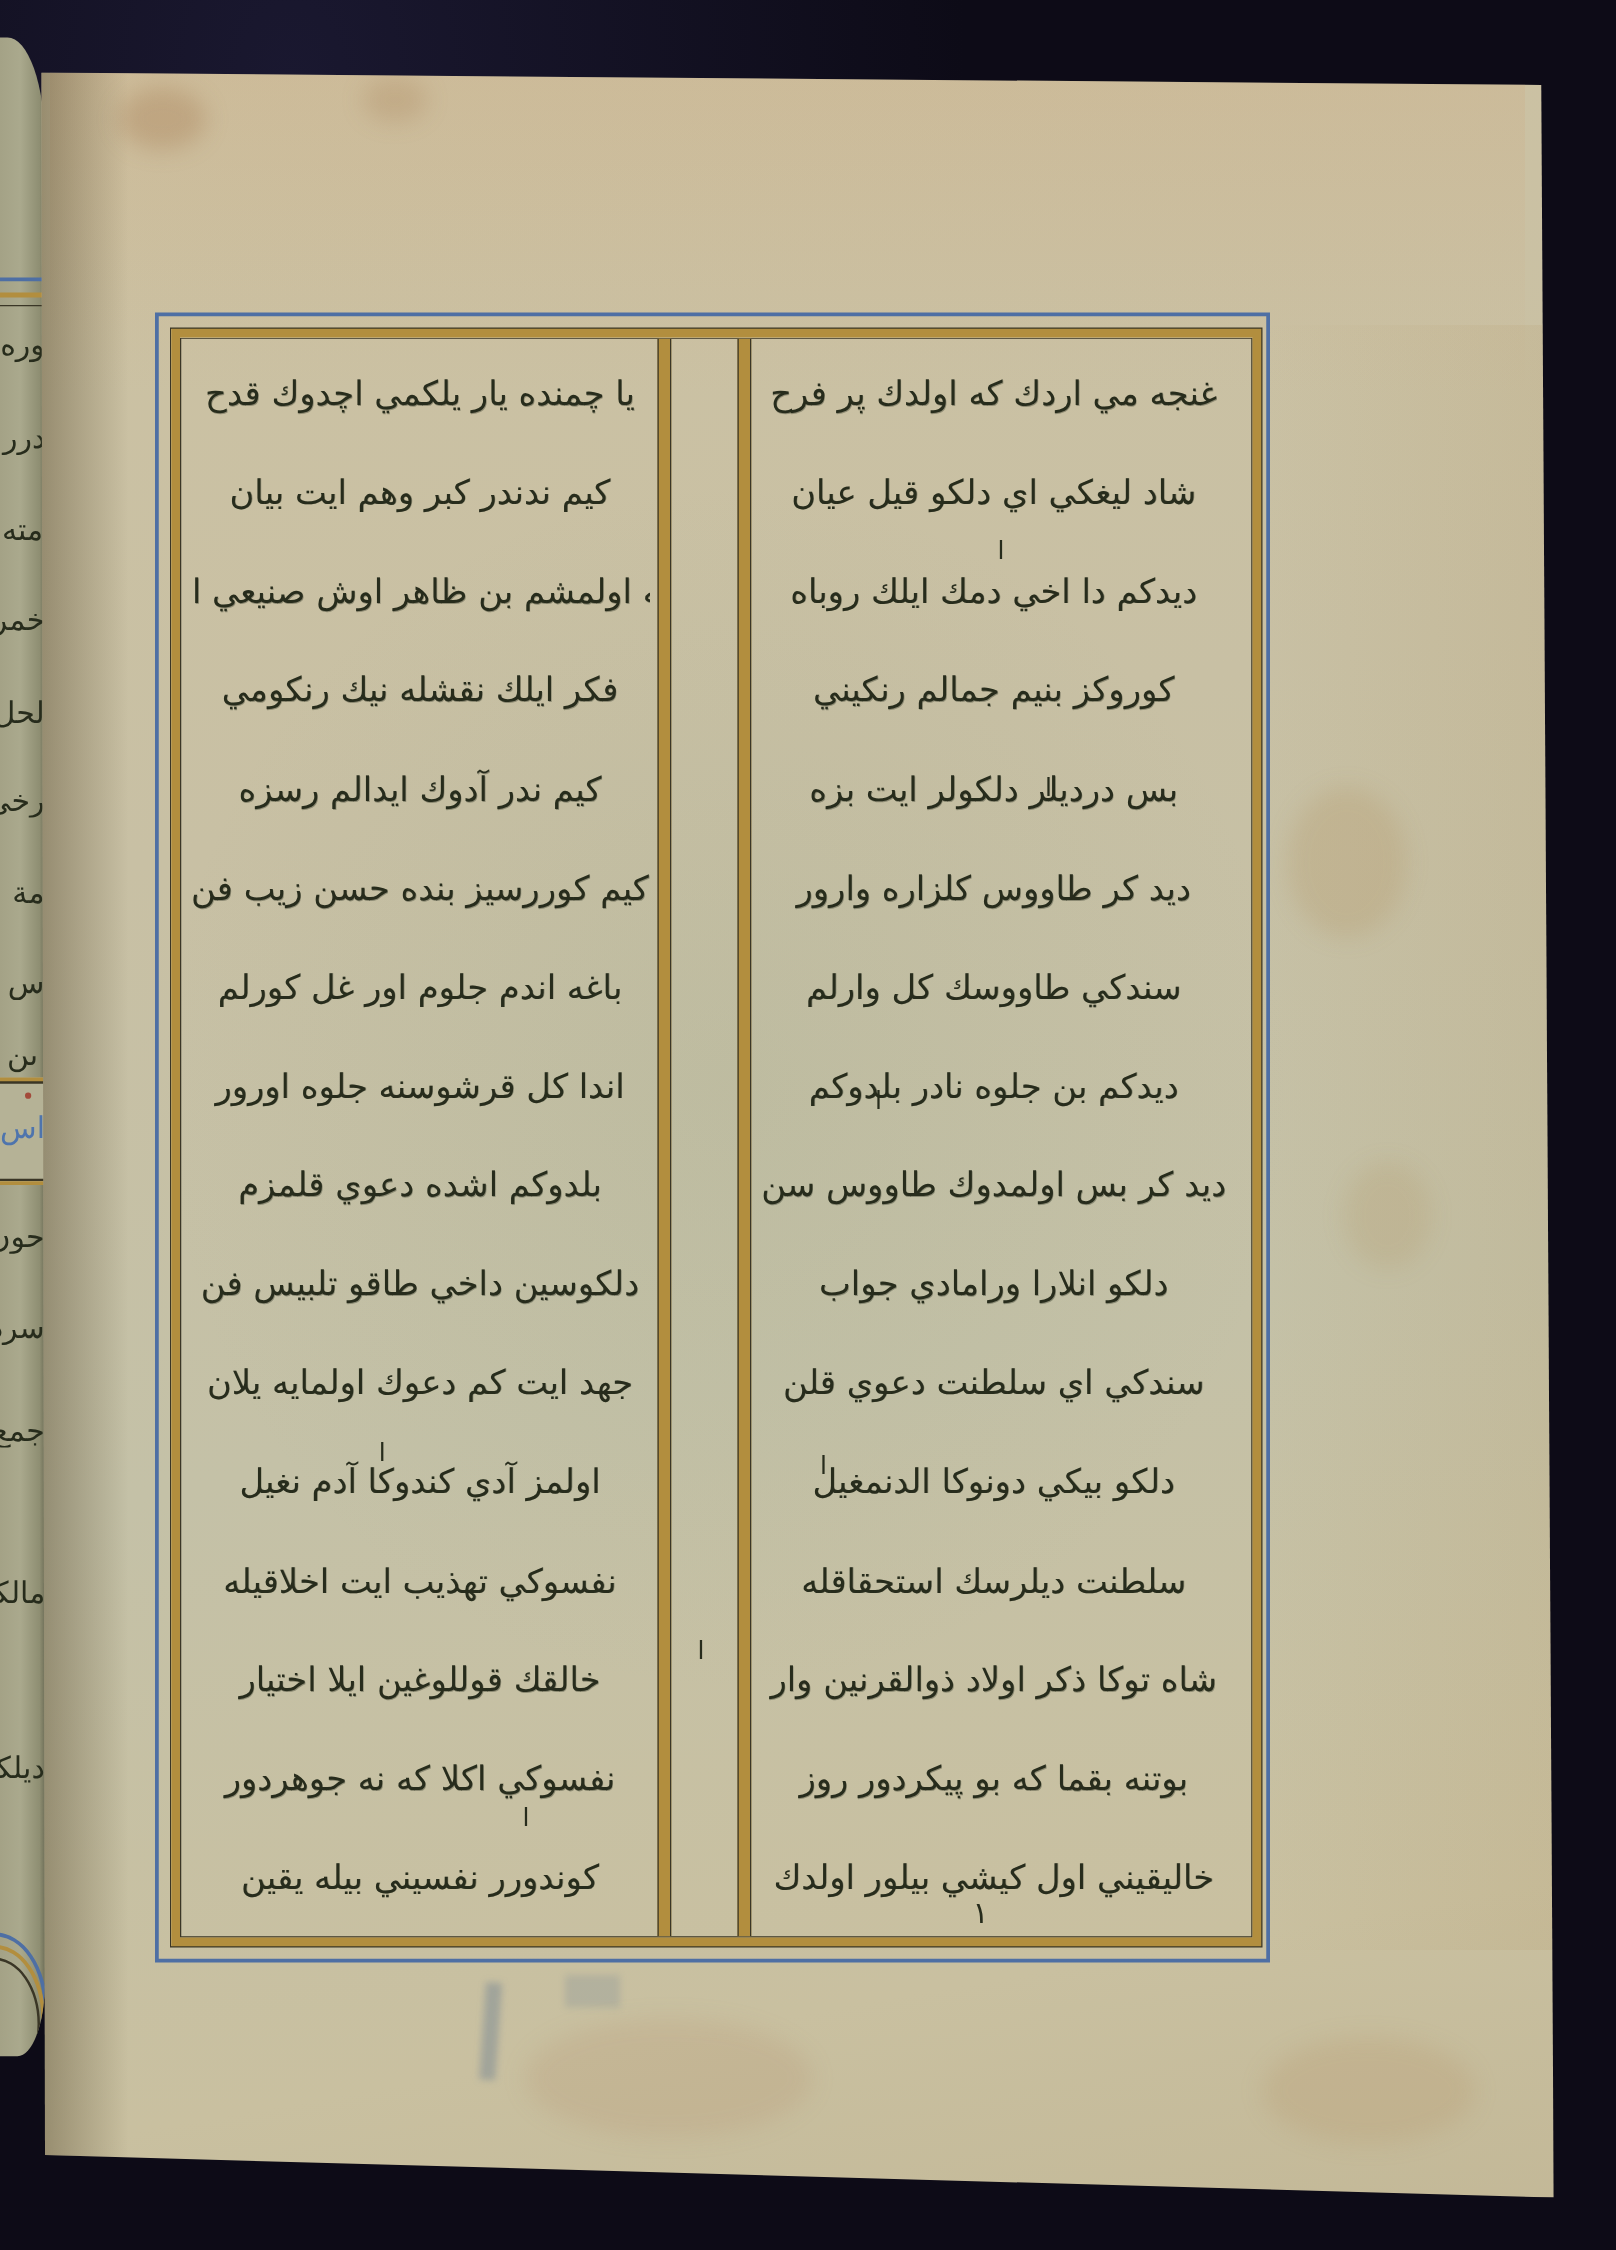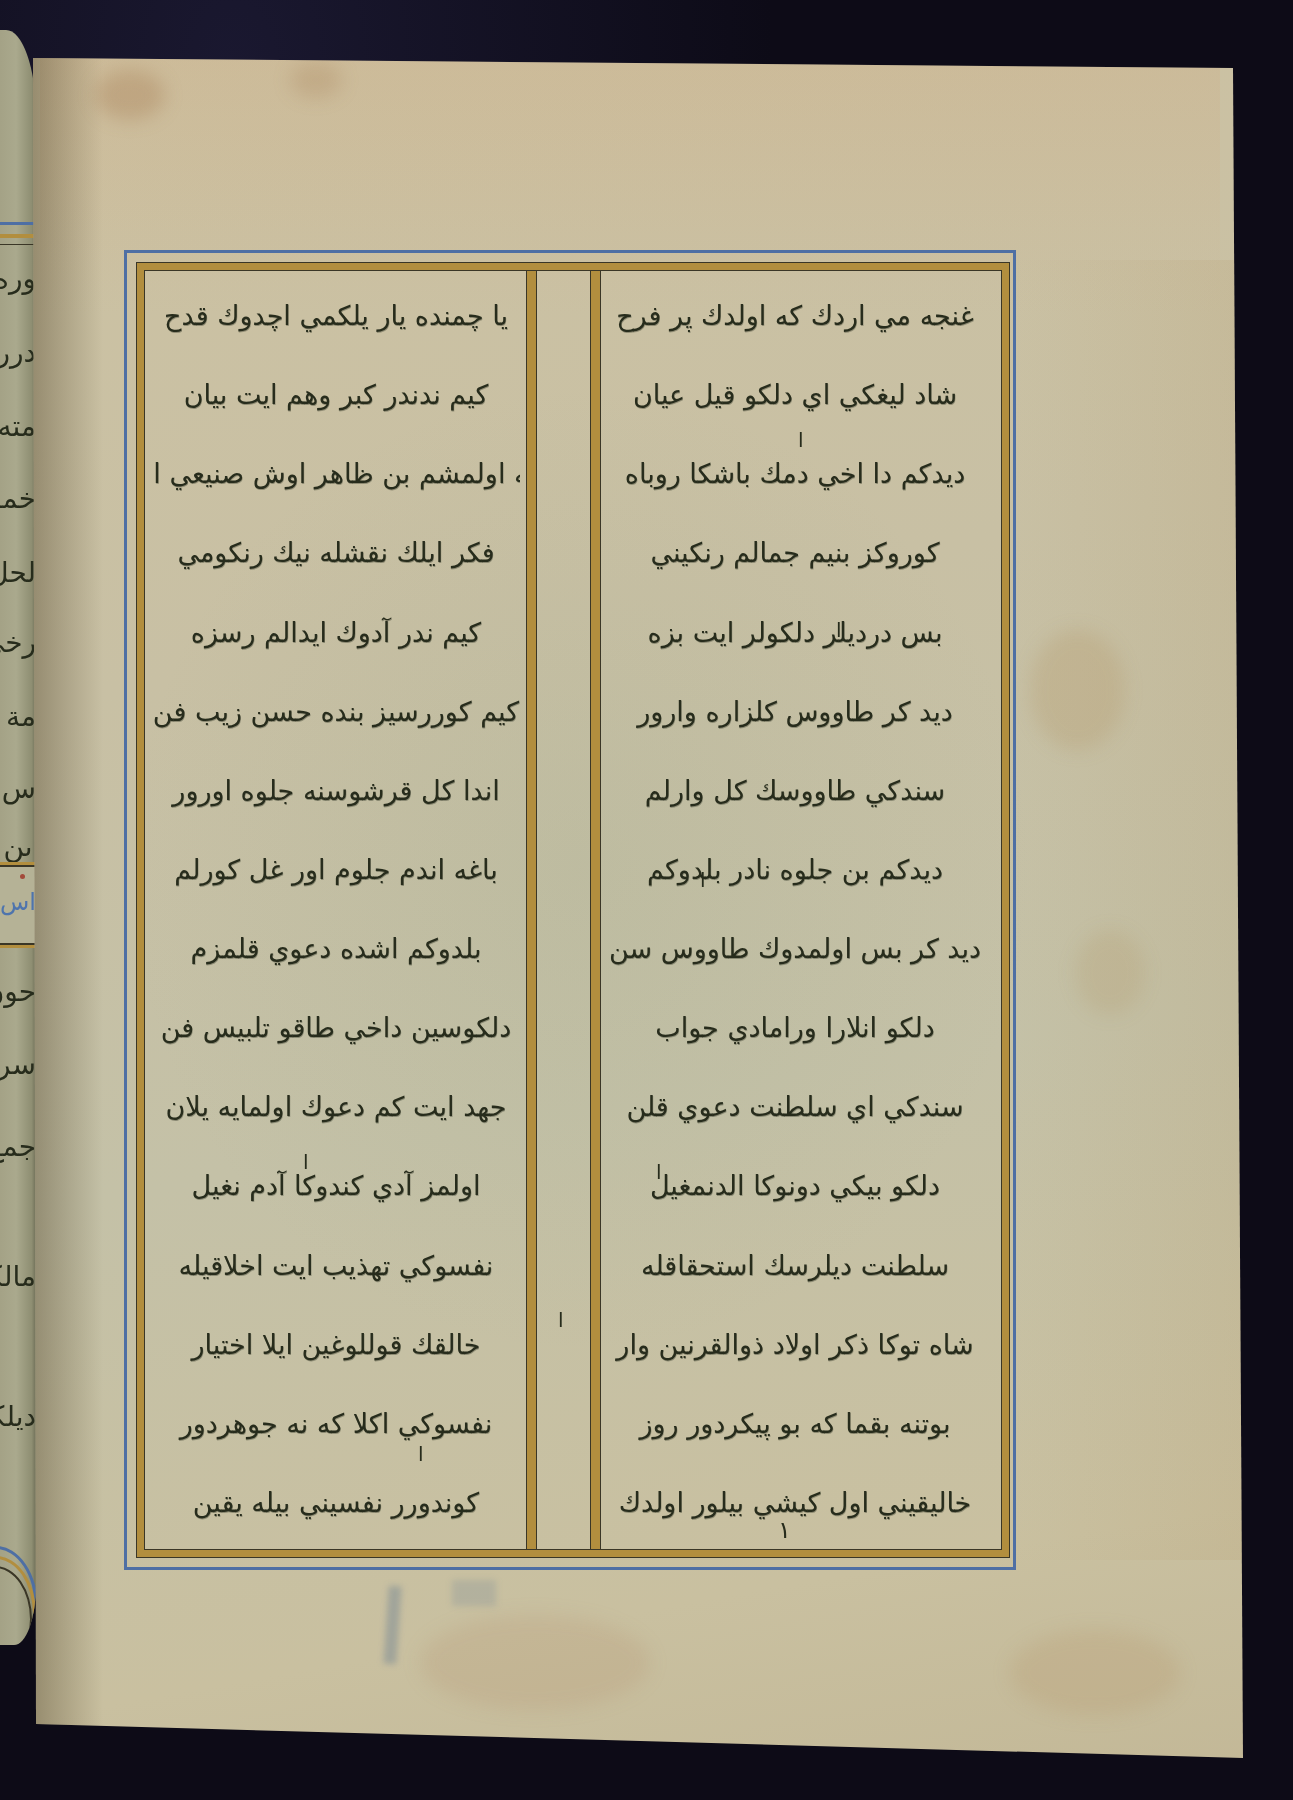--- a/index.html
+++ b/index.html
@@ -14,21 +14,21 @@
     font-family:"DejaVu Sans", sans-serif;}
   
   .strip{position:absolute;left:0;top:30px;width:36px;height:1615px;overflow:hidden;
     background:linear-gradient(90deg,var(--strip) 0%, #aaa98d 45%, var(--strip2) 88%, #6f6f58 100%);
     border-top-right-radius:30px 85px; border-bottom-right-radius:22px 60px;}
   .strip-rule{position:absolute;left:0;width:100%;height:0;}
   .rule-blue{border-top:3px solid var(--blue);}
   .rule-gold{border-top:4px solid var(--gold);}
   .rule-dark{border-top:1px solid var(--inkline);}
   .strip-frag{position:absolute;left:0;width:100%;text-align:center;direction:rtl;
-    font-size:28px;color:var(--ink);white-space:nowrap;overflow:hidden;}
+    font-size:24px;color:var(--ink);white-space:nowrap;overflow:hidden;}
   .strip-heading{position:absolute;left:0;top:832px;width:100%;height:86px;
     background:#b5b296;}
   .strip-heading .h-rule-top{position:absolute;top:0;width:100%;border-top:3px solid var(--gold);box-shadow:0 2px 0 var(--inkline);}
   .strip-heading .h-rule-bot{position:absolute;bottom:0;width:100%;border-bottom:3px solid var(--gold);box-shadow:0 -2px 0 var(--inkline);}
   .strip-heading .h-text{position:absolute;top:26px;width:100%;text-align:center;
     font-size:24px;color:var(--blueInk);direction:rtl;}
   .h-dot{position:absolute;top:12px;left:20px;width:5px;height:5px;border-radius:50%;background:var(--red);}
   .strip-curl{position:absolute;left:0;top:1512px;width:36px;height:103px;}
   .arc{position:absolute;border-radius:50%;}
   .arc1{left:-46px;top:4px;width:78px;height:118px;border:3px solid var(--blue);}
@@ -125,21 +125,21 @@
 
     <div class="frame-blue"></div>
     <div class="frame-gold"></div>
     <div class="divider d1"></div>
     <div class="divider d2"></div>
 
     <div class="col col-right">
 
     <div class="line">غنجه مي اردك كه اولدك پر فرح</div>
         <div class="line">شاد ليغكي اي دلكو قيل عيان</div>
-        <div class="line">ديدكم دا اخي دمك باشكا روباه</div>
+        <div class="line">ديدكم دا اخي دمك ايلك روباه</div>
         <div class="line">كوروكز بنيم جمالم رنكيني</div>
         <div class="line">بس درديلر دلكولر ايت بزه</div>
         <div class="line">ديد كر طاووس كلزاره وارور</div>
         <div class="line">سندكي طاووسك كل وارلم</div>
         <div class="line">ديدكم بن جلوه نادر بلدوكم</div>
         <div class="line">ديد كر بس اولمدوك طاووس سن</div>
         <div class="line">دلكو انلارا ورامادي جواب</div>
         <div class="line">سندكي اي سلطنت دعوي قلن</div>
         <div class="line">دلكو بيكي دونوكا الدنمغيل</div>
         <div class="line">سلطنت ديلرسك استحقاقله</div>
@@ -148,22 +148,22 @@
         <div class="line">خاليقيني اول كيشي بيلور اولدك</div>
       </div>
     <div class="col col-left">
 
     <div class="line">يا چمنده يار يلكمي اچدوك قدح</div>
         <div class="line">كيم ندندر كبر وهم ايت بيان</div>
         <div class="line">كه اولمشم بن ظاهر اوش صنيعي اله</div>
         <div class="line">فكر ايلك نقشله نيك رنكومي</div>
         <div class="line">كيم ندر آدوك ايدالم رسزه</div>
         <div class="line">كيم كوررسيز بنده حسن زيب فن</div>
+        <div class="line">باغه اندم جلوم اور غل كورلم</div>
         <div class="line">اندا كل قرشوسنه جلوه اورور</div>
-        <div class="line">باغه اندم جلوم اور غل كورلم</div>
         <div class="line">بلدوكم اشده دعوي قلمزم</div>
         <div class="line">دلكوسين داخي طاقو تلبيس فن</div>
         <div class="line">جهد ايت كم دعوك اولمايه يلان</div>
         <div class="line">اولمز آدي كندوكا آدم نغيل</div>
         <div class="line">نفسوكي تهذيب ايت اخلاقيله</div>
         <div class="line">خالقك قوللوغين ايلا اختيار</div>
         <div class="line">نفسوكي اكلا كه نه جوهردور</div>
         <div class="line">كوندورر نفسيني بيله يقين</div>
       </div>
 

